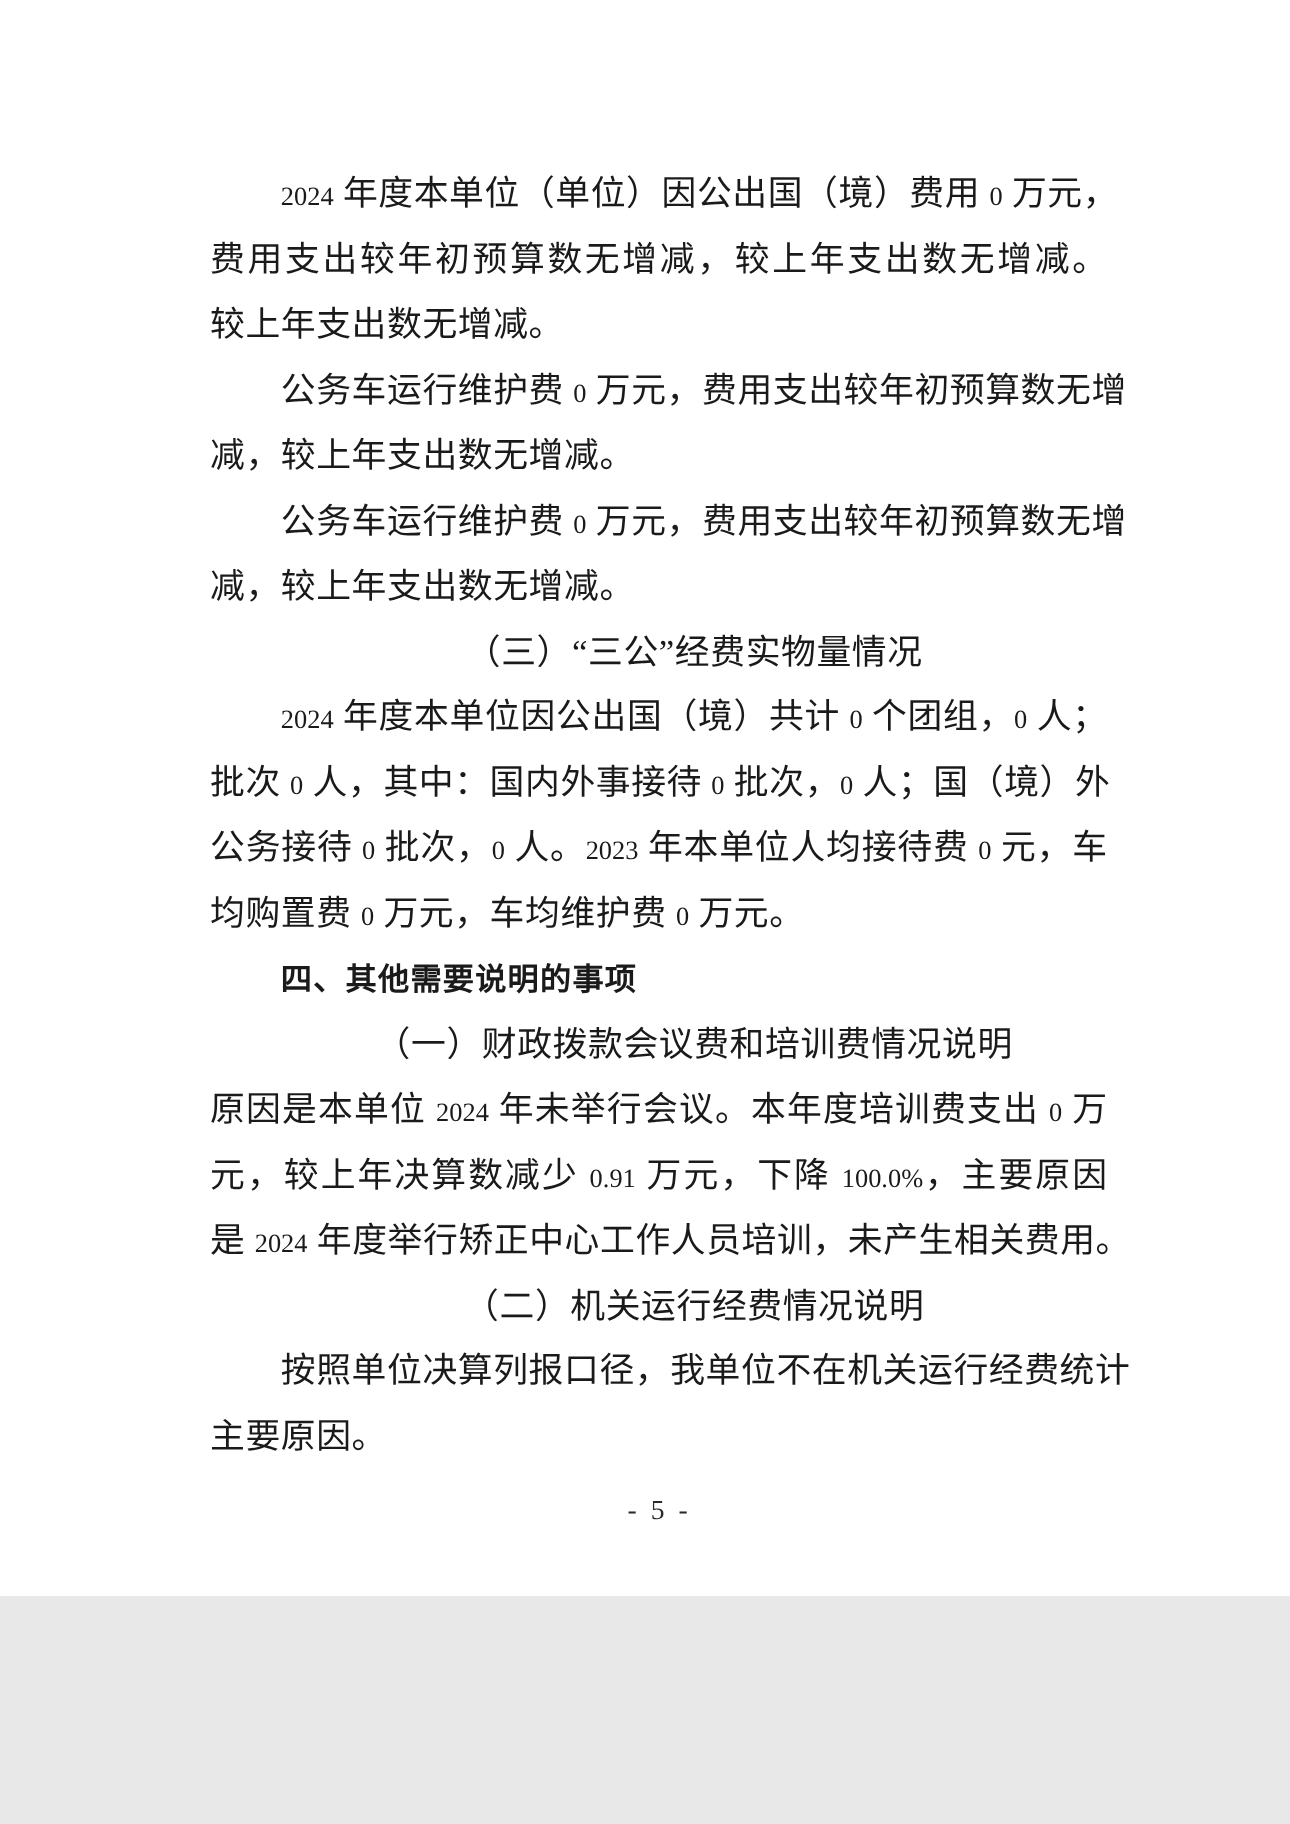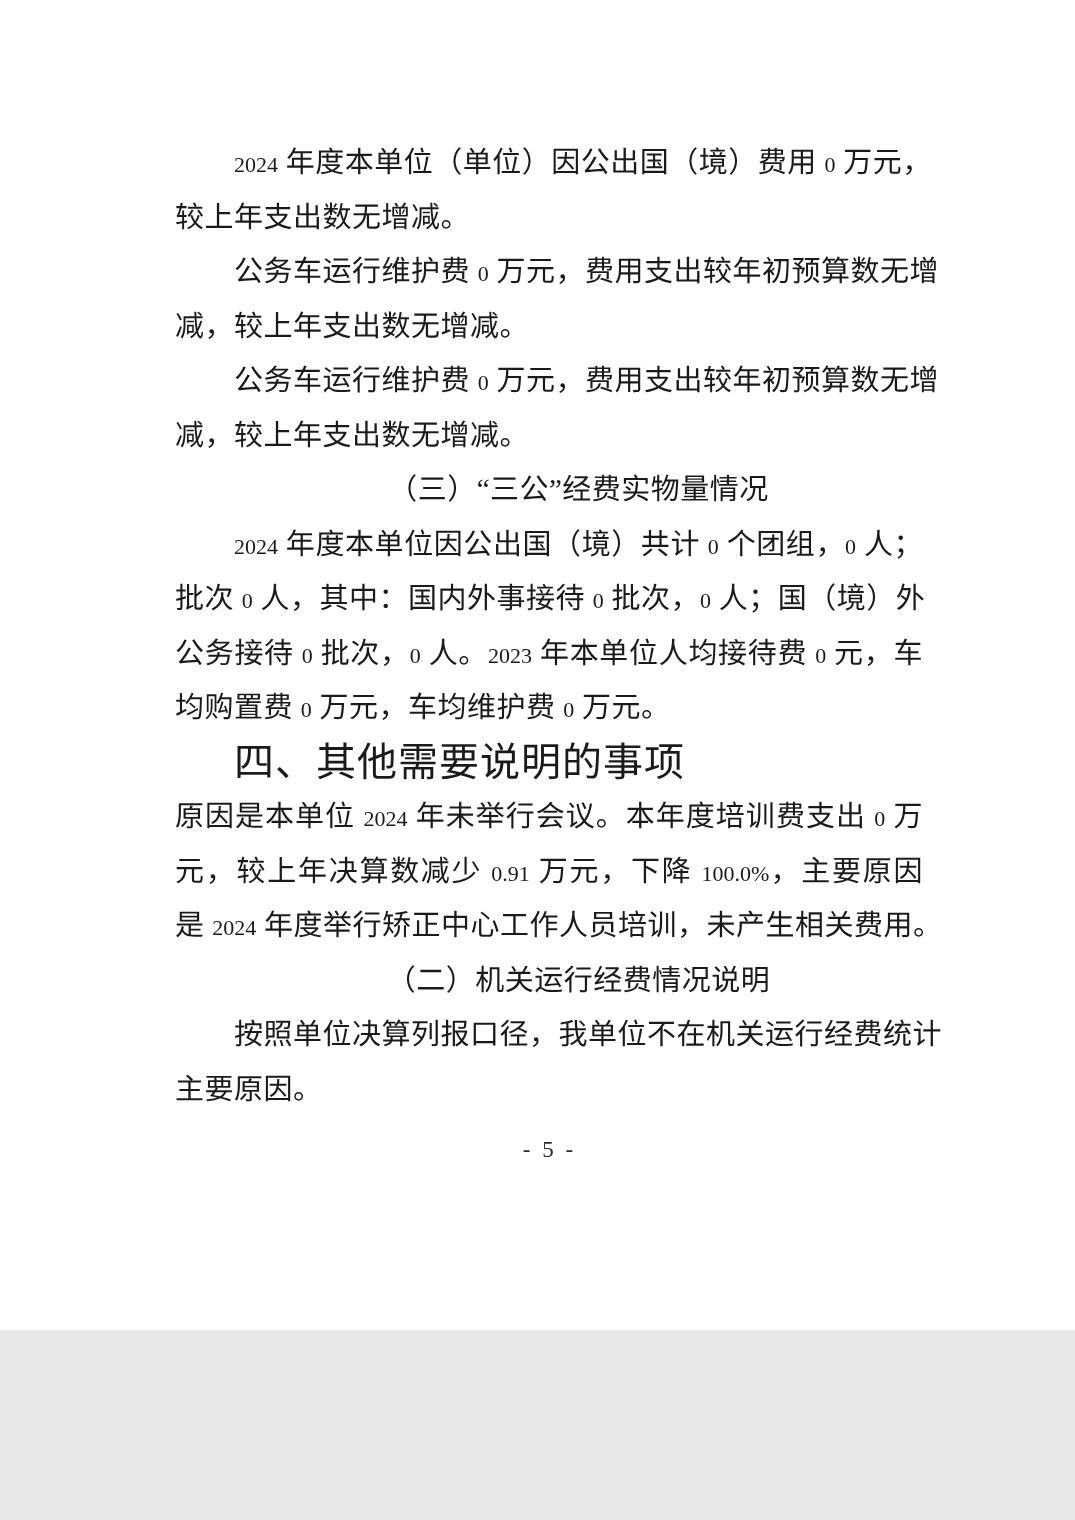--- a/index.html
+++ b/index.html
@@ -40,22 +40,22 @@
     font-weight: 400;
   }
   
   .line.kai {
     font-weight: 400;
     text-align: center;
   }
   
   .line.hei {
     font-family: "Liberation Sans", "DejaVu Sans", sans-serif;
-    font-weight: 400;
-    font-size: 40px;
+    font-weight: 700;
+    font-size: 26px;
     letter-spacing: 1px;
   }
   
   .latin {
     font-size: 22px;
     letter-spacing: 0;
   }
   .footer {
     margin-top: 21px;
     text-align: center;
@@ -63,31 +63,33 @@
     letter-spacing: 3px;
     color: #2a2a2a;
   }
 </style>
 </head>
 <body>
 
 <div class="page">
   <div class="text-block">
       <div class="line body indent just"><span class="latin">2024</span> 年度本单位（单位）因公出国（境）费用 <span class="latin">0</span> 万元，</div>
+      <div class="line body just">费用支出较年初预算数无增减，较上年支出数无增减。</div>
       <div class="line body">较上年支出数无增减。</div>
       <div class="line body indent just">公务车运行维护费 <span class="latin">0</span> 万元，费用支出较年初预算数无增</div>
       <div class="line body">减，较上年支出数无增减。</div>
       <div class="line body indent just">公务车运行维护费 <span class="latin">0</span> 万元，费用支出较年初预算数无增</div>
       <div class="line body">减，较上年支出数无增减。</div>
       <div class="line kai indent">（三）“三公”经费实物量情况</div>
       <div class="line body indent just"><span class="latin">2024</span> 年度本单位因公出国（境）共计 <span class="latin">0</span> 个团组，<span class="latin">0</span> 人；</div>
       <div class="line body just">批次 <span class="latin">0</span> 人，其中：国内外事接待 <span class="latin">0</span> 批次，<span class="latin">0</span> 人；国（境）外</div>
       <div class="line body just">公务接待 <span class="latin">0</span> 批次，<span class="latin">0</span> 人。<span class="latin">2023</span> 年本单位人均接待费 <span class="latin">0</span> 元，车</div>
       <div class="line body">均购置费 <span class="latin">0</span> 万元，车均维护费 <span class="latin">0</span> 万元。</div>
       <div class="line hei indent">四、其他需要说明的事项</div>
+      <div class="line kai indent">（一）财政拨款会议费和培训费情况说明</div>
       <div class="line body just">原因是本单位 <span class="latin">2024</span> 年未举行会议。本年度培训费支出 <span class="latin">0</span> 万</div>
       <div class="line body just">元，较上年决算数减少 <span class="latin">0.91</span> 万元，下降 <span class="latin">100.0%</span>，主要原因</div>
       <div class="line body just">是 <span class="latin">2024</span> 年度举行矫正中心工作人员培训，未产生相关费用。</div>
       <div class="line kai indent">（二）机关运行经费情况说明</div>
       <div class="line body indent just">按照单位决算列报口径，我单位不在机关运行经费统计</div>
       <div class="line body">主要原因。</div>
     </div>
   <div class="footer">- 5 -</div>
 </div>
 

